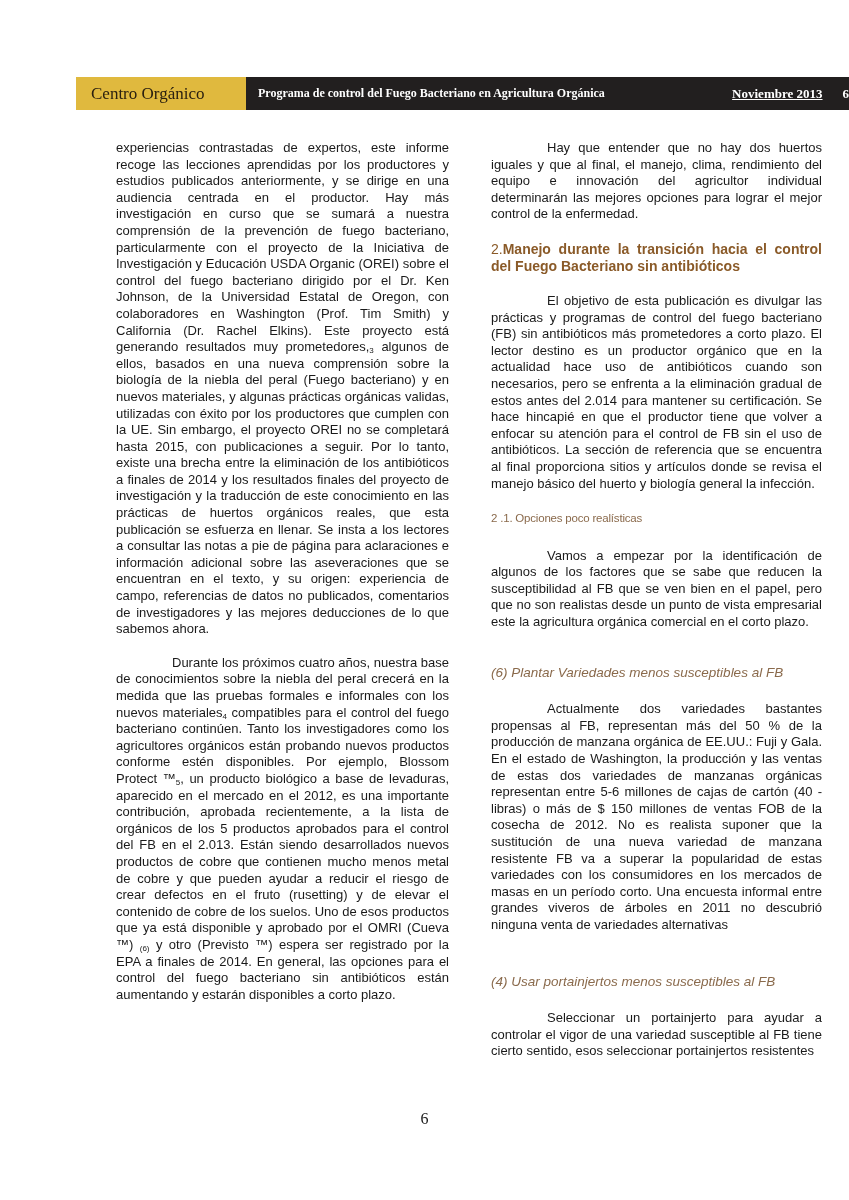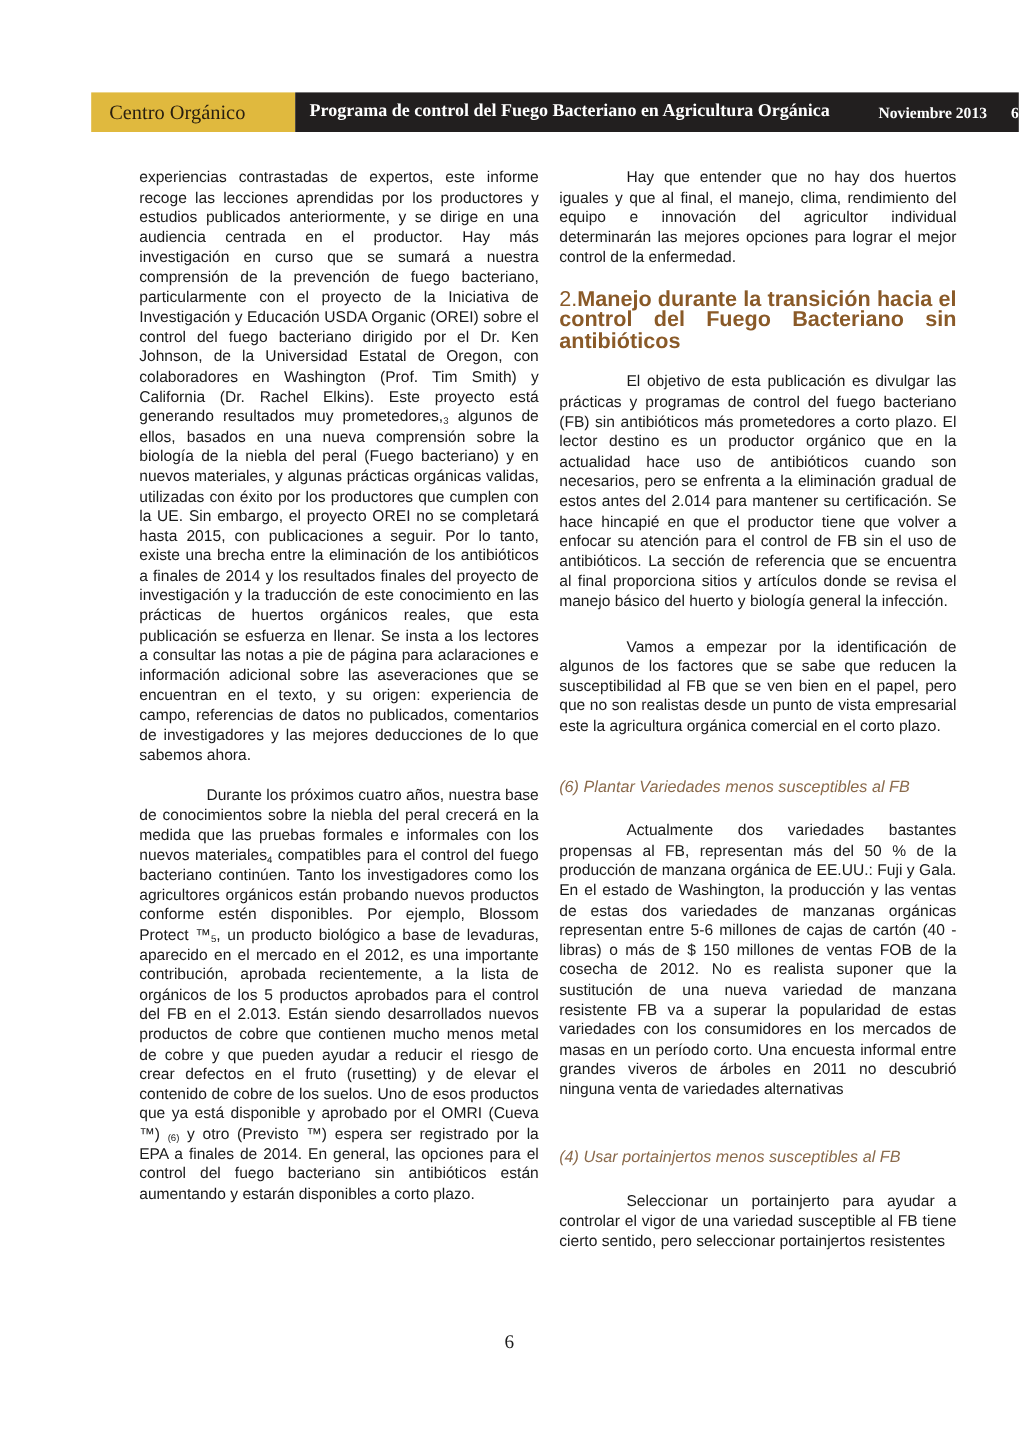--- a/index.html
+++ b/index.html
@@ -1,28 +1,28 @@
 <!DOCTYPE html>
 <html><head>
 <meta charset="utf-8">
 <style>
   html, body { margin: 0; padding: 0; background: #ffffff; }
   body { width: 849px; height: 1200px; position: relative; overflow: hidden; font-family: "Liberation Sans", sans-serif; color: #1a1a1a; }
   .header { position: absolute; left: 76px; top: 77px; width: 788px; height: 33px; display: flex; }
   .brand { width: 170px; height: 33px; background: #e0b93e; display: flex; align-items: center; padding-left: 15px; box-sizing: border-box; font-family: "Liberation Serif", serif; font-size: 17px; color: #2a2010; }
   .bar { flex: 1; background: #221f1f; display: flex; align-items: center; color: #ffffff; font-family: "Liberation Serif", serif; font-weight: bold; }
-  .bar .prog { font-size: 15px; padding-left: 12px; flex: 1; }
-  .bar .date { font-size: 13px; margin-right: 20px; }
+  .bar .prog { font-size: 12px; padding-left: 12px; flex: 1; }
+  .bar .date { font-size: 13px; margin-right: 20px; text-decoration: underline; }
   .bar .pnum { font-size: 13px; margin-right: 15px; }
   .col { position: absolute; top: 140px; font-size: 13px; line-height: 16.6px; text-align: justify; margin-left: 28px; }
   .col.left { left: 88px; width: 333px; }
-  .col.right { left: 438px; width: 331px; }
+  .col.right { left: 463px; width: 331px; }
   p { margin: 0; }
   .indent { text-indent: 56px; }
-  h2 { margin: 18px 0 0 0; font-size: 18px; line-height: 17.5px; color: #8a5a28; font-weight: bold; text-align: justify; }
+  h2 { margin: 18px 0 0 0; font-size: 14px; line-height: 17.5px; color: #8a5a28; font-weight: bold; text-align: justify; }
   h2 .num { font-weight: normal; }
   h3 { margin: 14px 0 0 0; font-size: 11.5px; font-weight: normal; color: #8a6a4c; font-family: "Liberation Sans", sans-serif; letter-spacing: -0.2px; }
   .italic-head { font-style: italic; color: #8a6a4c; font-size: 13.5px; margin: 0; }
   sub { font-size: 8px; vertical-align: -2px; line-height: 0; }
   .footer-num { position: absolute; top: 1110px; left: 0; width: 849px; text-align: center; font-family: "Liberation Serif", serif; font-size: 16px; color: #1a1a1a; }
 </style>
 </head>
 <body>
 
 <div class="header">
@@ -36,20 +36,21 @@
 
 <div class="col left">
   <p><span>experiencias contrastadas de expertos, este informe recoge las lecciones aprendidas por los productores y estudios publicados anteriormente, y se dirige en una audiencia centrada en el productor. Hay más investigación en curso que se sumará a nuestra comprensión de la prevención  de fuego bacteriano, particularmente con el proyecto de la Iniciativa de Investigación y Educación USDA Organic (OREI) sobre el control del fuego bacteriano dirigido por el Dr. Ken Johnson, de la Universidad Estatal de Oregon, con colaboradores en Washington (Prof. Tim Smith) y California (Dr. Rachel Elkins). Este proyecto está generando resultados muy prometedores,</span><sub>3</sub><span> algunos de ellos, basados en una nueva comprensión sobre la biología de la niebla del peral (Fuego bacteriano) y en nuevos materiales, y algunas prácticas orgánicas validas, utilizadas con éxito por los productores que cumplen con la UE. Sin embargo, el proyecto OREI no se completará hasta 2015, con publicaciones a seguir. Por lo tanto, existe una brecha entre la eliminación de los antibióticos a finales de 2014 y los resultados finales del proyecto de investigación y la traducción de este conocimiento en las prácticas de huertos orgánicos reales, que esta publicación se esfuerza en llenar. Se insta a los lectores a consultar las notas a pie de página para aclaraciones e información adicional sobre las aseveraciones que se encuentran en el texto, y su origen: experiencia de campo, referencias de datos no publicados, comentarios de investigadores y las mejores deducciones de lo que sabemos ahora.</span></p>
   <p class="indent" style="margin-top:17px"><span>Durante los próximos cuatro años, nuestra base de conocimientos sobre la niebla del peral crecerá en la medida que las pruebas formales e informales con los nuevos materiales</span><sub>4</sub><span> compatibles para el control del fuego bacteriano continúen. Tanto los investigadores como los agricultores orgánicos están probando nuevos productos conforme estén disponibles. Por ejemplo, Blossom Protect ™</span><sub>5</sub><span>, un producto biológico a base de levaduras, aparecido en el mercado en el 2012, es una importante contribución, aprobada recientemente, a la lista de orgánicos de los 5 productos aprobados para el control del FB en el 2.013. Están siendo desarrollados nuevos productos de cobre que contienen mucho menos metal de cobre y que pueden ayudar a reducir el riesgo de crear defectos en el fruto (rusetting) y de elevar el contenido de cobre de los suelos. Uno de esos productos que ya está disponible y aprobado por el OMRI (Cueva ™) </span><sub>(6)</sub><span> y otro (Previsto ™) espera ser registrado por la EPA a finales de 2014. En general, las opciones para el control del fuego bacteriano sin antibióticos están aumentando y estarán disponibles a corto plazo.</span></p>
 </div>
 
 <div class="col right">
   <p class="indent">Hay que entender que no hay dos huertos iguales y que al final, el manejo, clima, rendimiento del equipo e innovación del agricultor individual determinarán las mejores opciones para lograr el mejor control de la enfermedad.</p>
   <h2><span class="num">2.</span><span>Manejo durante la transición hacia el control del Fuego Bacteriano sin antibióticos</span></h2>
   <p class="indent" style="margin-top:17px">El objetivo de esta publicación es divulgar las prácticas y programas de control del fuego bacteriano (FB) sin antibióticos más prometedores a corto plazo. El lector destino es un productor orgánico que en la actualidad hace uso de antibióticos cuando son necesarios, pero se enfrenta a la eliminación gradual de estos antes del 2.014 para mantener su certificación. Se hace hincapié en que el productor tiene que volver a enfocar su atención para el control de FB sin el uso de antibióticos. La sección de referencia que se encuentra al final proporciona sitios y artículos donde se revisa el manejo básico del huerto y biología general la infección.</p>
+  <h3 style="margin-top:18px">2 .1. Opciones poco realísticas</h3>
   <p class="indent" style="margin-top:21px">Vamos a empezar por la identificación de algunos de los factores que se sabe que reducen la susceptibilidad al FB que se ven bien en el papel, pero que no son realistas desde un punto de vista empresarial este la agricultura orgánica comercial en el corto plazo.</p>
   <p class="italic-head" style="margin-top:34px">(6) Plantar Variedades menos susceptibles al FB</p>
   <p class="indent" style="margin-top:20px">Actualmente dos variedades bastantes propensas al FB, representan más del 50 % de la producción de manzana orgánica de EE.UU.: Fuji y Gala. En el estado de Washington, la producción y las ventas de estas dos variedades de manzanas orgánicas representan entre 5-6 millones de cajas de cartón (40 - libras) o más de $ 150 millones de ventas FOB de la cosecha de 2012. No es realista suponer que la sustitución de una nueva variedad de manzana resistente FB va a superar la popularidad de estas variedades con los consumidores en los mercados de masas en un período corto. Una encuesta informal entre grandes viveros de árboles en 2011 no descubrió ninguna venta de variedades alternativas</p>
   <p class="italic-head" style="margin-top:40px">(4) Usar portainjertos menos susceptibles al FB</p>
-  <p class="indent" style="margin-top:20px">Seleccionar un portainjerto para ayudar a controlar el vigor de una variedad susceptible al FB tiene cierto sentido, pero seleccionar portainjertos resistentes</p>
+  <p class="indent" style="margin-top:20px">Seleccionar un portainjerto para ayudar a controlar el vigor de una variedad susceptible al FB tiene cierto sentido, esos seleccionar portainjertos resistentes</p>
 </div>
 
 <div class="footer-num">6</div>
 
 </body></html>

